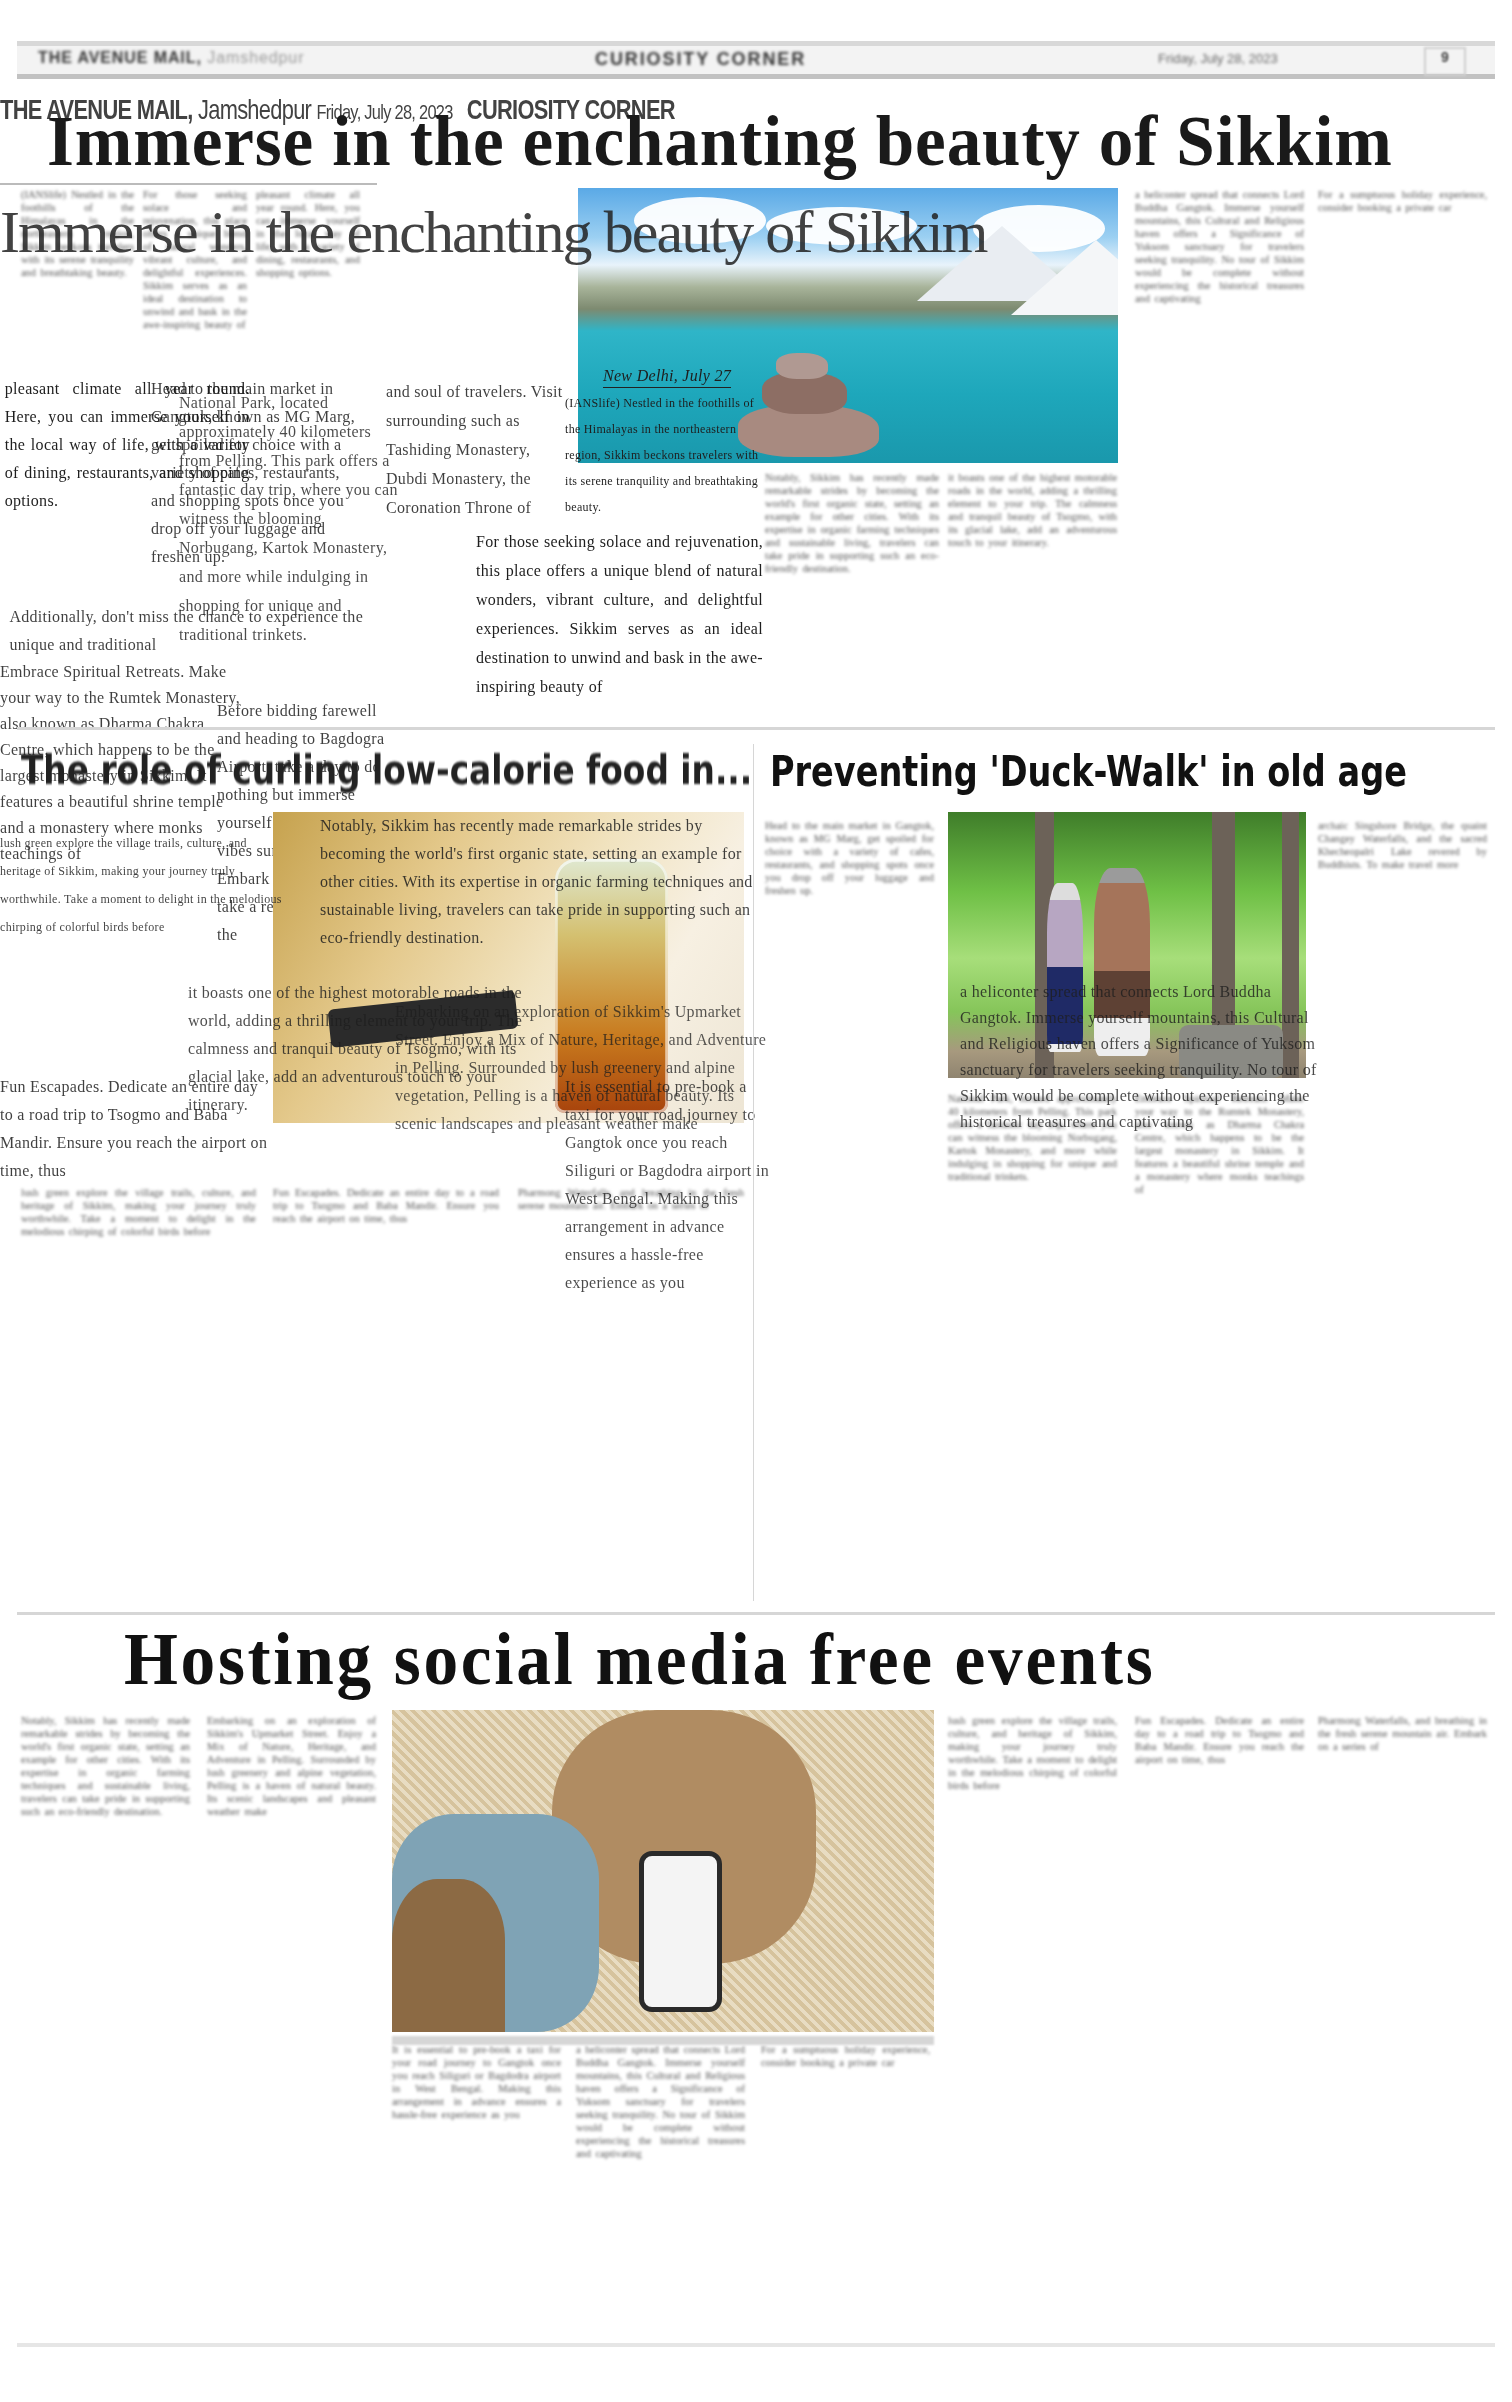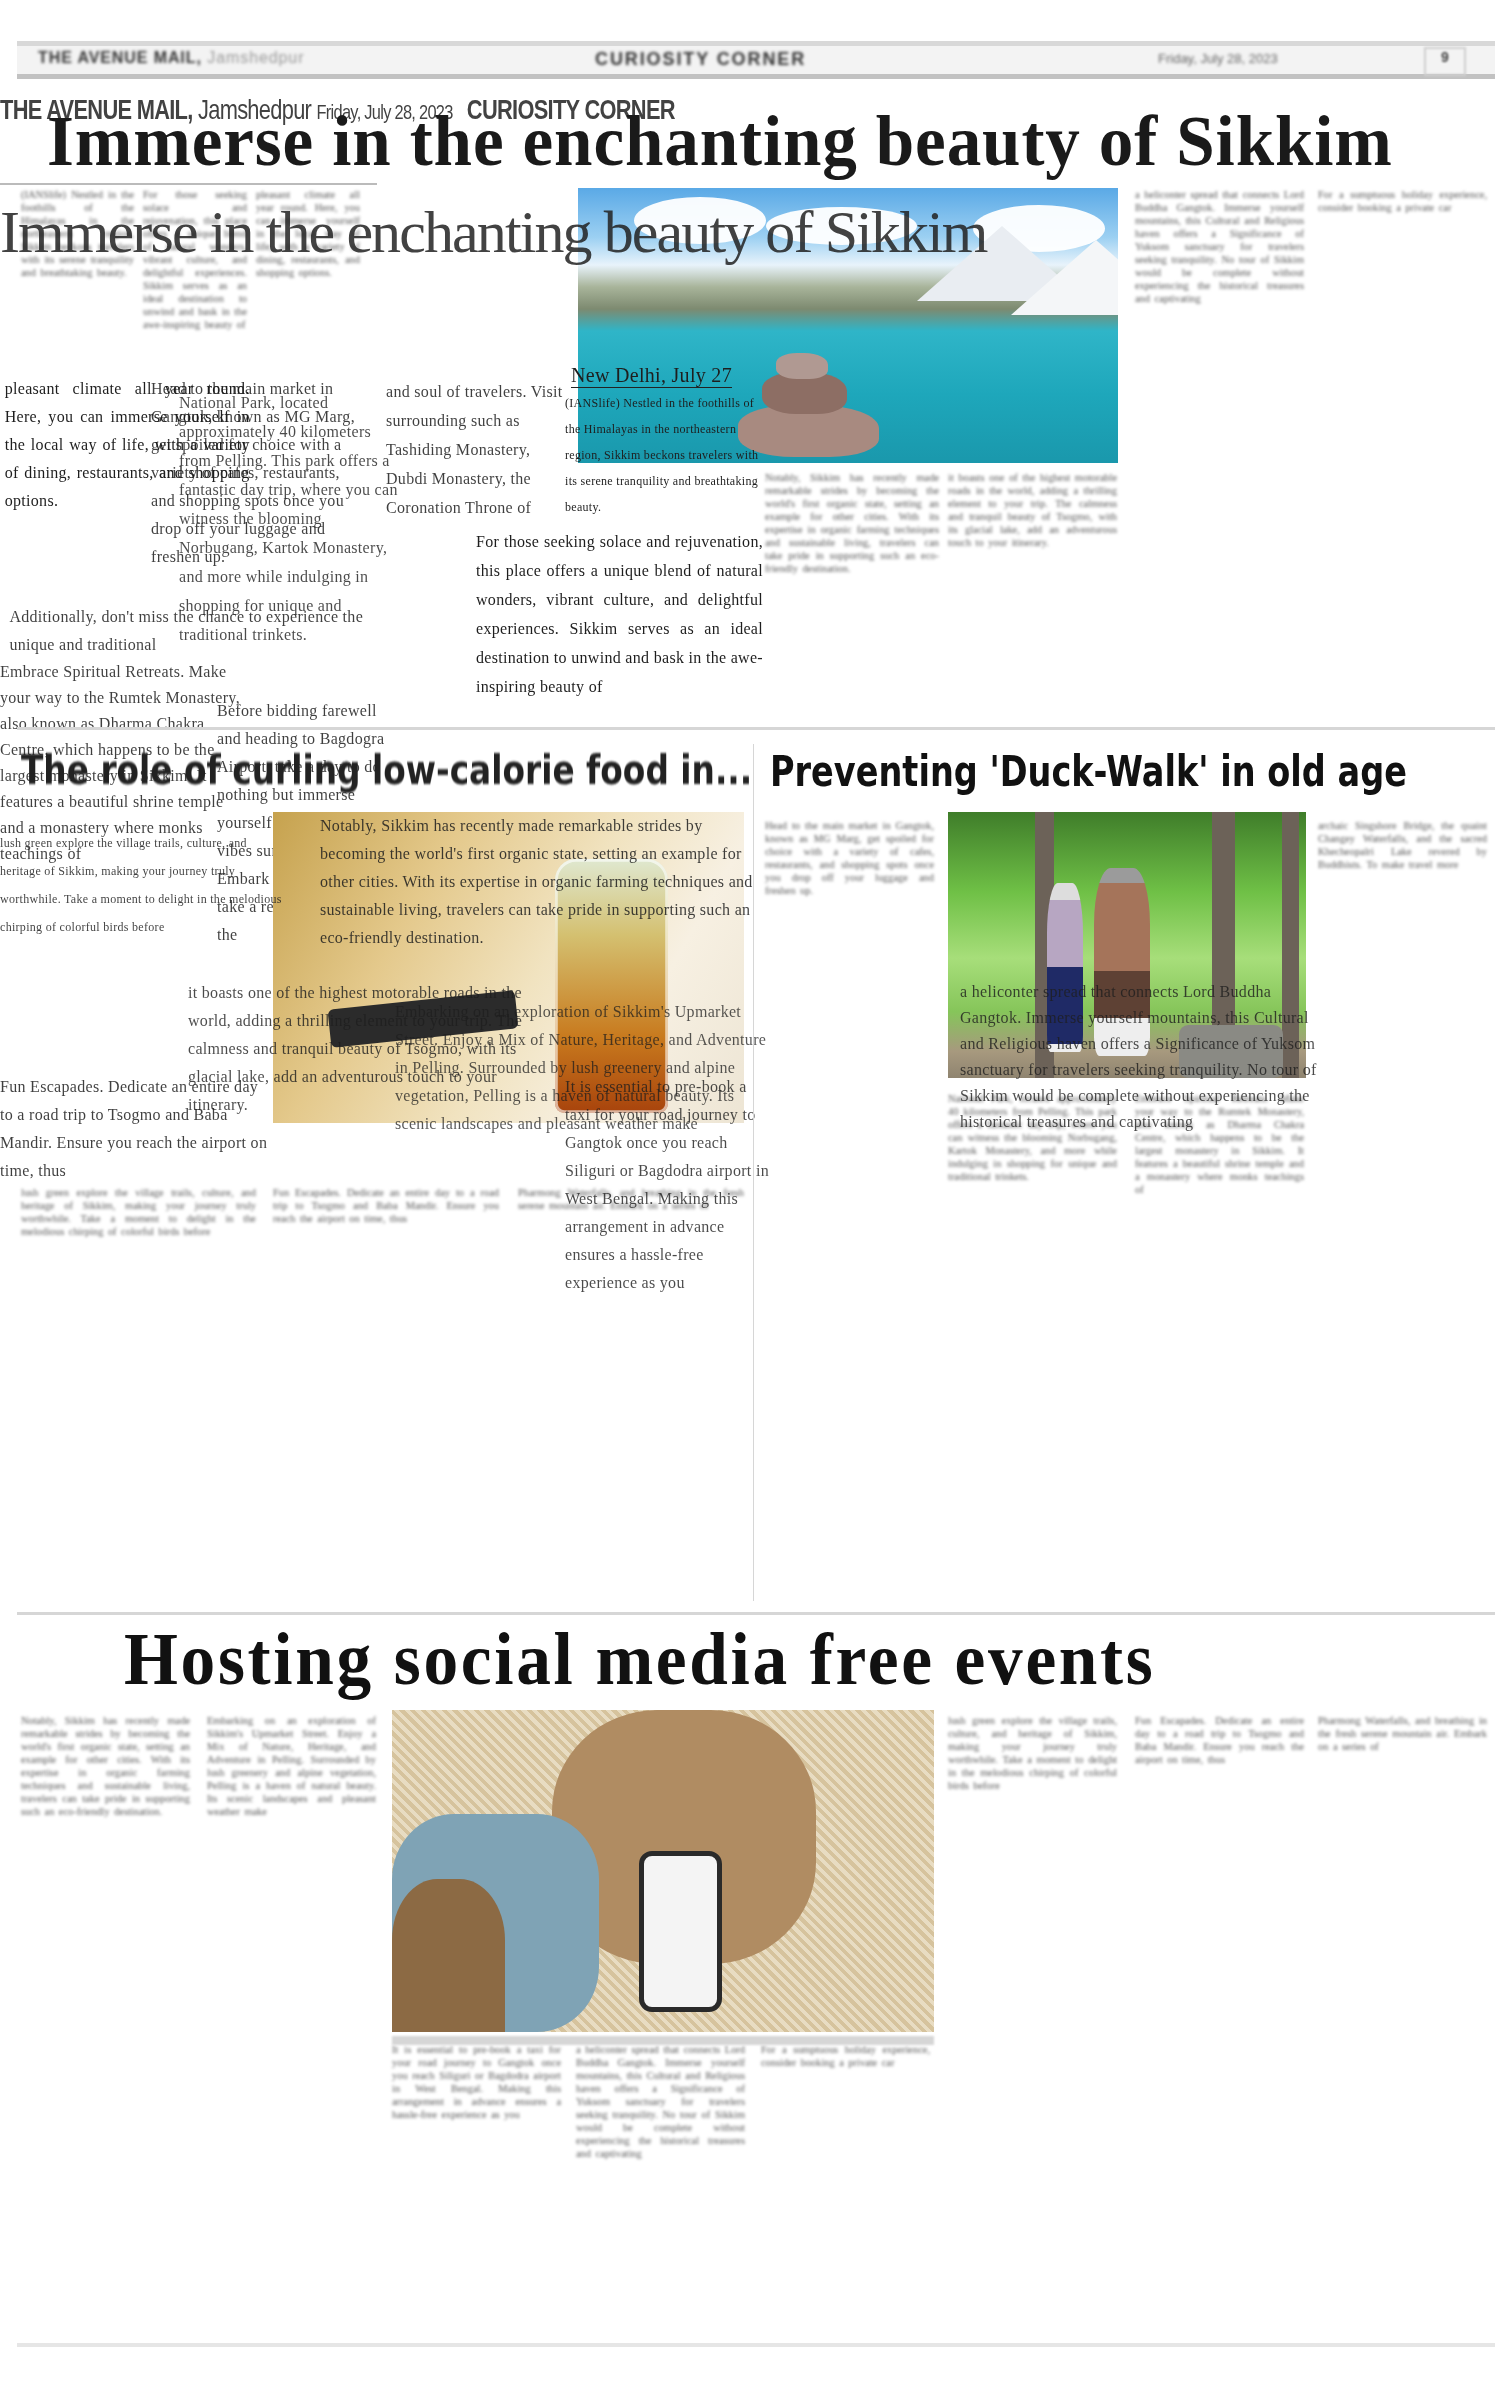--- a/index.html
+++ b/index.html
@@ -78,21 +78,21 @@
   <div class="cloud" style="left:395px;top:17px;width:132px;height:47px;"></div>
   <div class="mountain" style="left:339px;top:38px;"></div>
   <div class="mountain" style="left:433px;top:52px;border-bottom-color:#f4f6f8;"></div>
   <div class="rock" style="left:160px;top:217px;width:141px;height:52px;"></div>
   <div class="rock" style="left:184px;top:184px;width:85px;height:42px;background:#8d6e64;"></div>
   <div class="rock" style="left:198px;top:165px;width:52px;height:26px;background:#b09992;"></div>
 </div>
 
 <div class="garble-big" style="left:0;top:205px;">Immerse in the enchanting beauty of Sikkim</div>
 
-<div class="garble" style="left:571px;top:365px;font-size:20px;border-bottom:0.9px solid #222;">New Delhi, July 27</div>
+<div class="garble" style="left:603px;top:365px;font-size:16px;border-bottom:0.9px solid #222;font-style:italic;">New Delhi, July 27</div>
 
 <div class="garble" style="left:565px;top:390px;width:198px;white-space:normal;font-size:12px;line-height:26px;">(IANSlife) Nestled in the foothills of the Himalayas in the northeastern region, Sikkim beckons travelers with its serene tranquility and breathtaking beauty.</div>
 <div class="garble" style="left:476px;top:527px;width:287px;white-space:normal;font-size:16px;line-height:29px;text-align:justify;">For those seeking solace and rejuvenation, this place offers a unique blend of natural wonders, vibrant culture, and delightful experiences. Sikkim serves as an ideal destination to unwind and bask in the awe-inspiring beauty of</div>
 <div class="garble" style="left:4.7px;top:375px;width:245px;white-space:normal;font-size:16px;line-height:28px;text-align:justify;">pleasant climate all year round. Here, you can immerse yourself in the local way of life, with a variety of dining, restaurants, and shopping options.</div>
 <div class="garble" style="left:151px;top:375px;width:217px;white-space:normal;font-size:16px;line-height:28px;opacity:0.85;">Head to the main market in Gangtok, known as MG Marg, get spoiled for choice with a variety of cafes, restaurants, and shopping spots once you drop off your luggage and freshen up.</div>
 <div class="garble" style="left:179px;top:388px;width:226px;white-space:normal;font-size:16px;line-height:29px;opacity:0.8;">National Park, located approximately 40 kilometers from Pelling. This park offers a fantastic day trip, where you can witness the blooming Norbugang, Kartok Monastery, and more while indulging in shopping for unique and traditional trinkets.</div>
 <div class="garble" style="left:386px;top:377px;width:188px;white-space:normal;font-size:16px;line-height:29px;opacity:0.85;">and soul of travelers. Visit surrounding such as Tashiding Monastery, Dubdi Monastery, the Coronation Throne of</div>
 <div class="garble" style="left:9.4px;top:603px;width:377px;white-space:normal;font-size:16px;line-height:28px;opacity:0.85;">Additionally, don't miss the chance to experience the unique and traditional</div>
 <div class="garble" style="left:0px;top:659px;width:245px;white-space:normal;font-size:16px;line-height:26px;opacity:0.85;">Embrace Spiritual Retreats. Make your way to the Rumtek Monastery, also known as Dharma Chakra Centre, which happens to be the largest monastery in Sikkim. It features a beautiful shrine temple and a monastery where monks teachings of</div>
 <div class="garble" style="left:217px;top:697px;width:169px;white-space:normal;font-size:16px;line-height:28px;opacity:0.85;">Before bidding farewell and heading to Bagdogra Airport, take a day to do nothing but immerse yourself in the natural vibes surrounding you. Embark on short hikes, take a refreshing dip in the</div>

